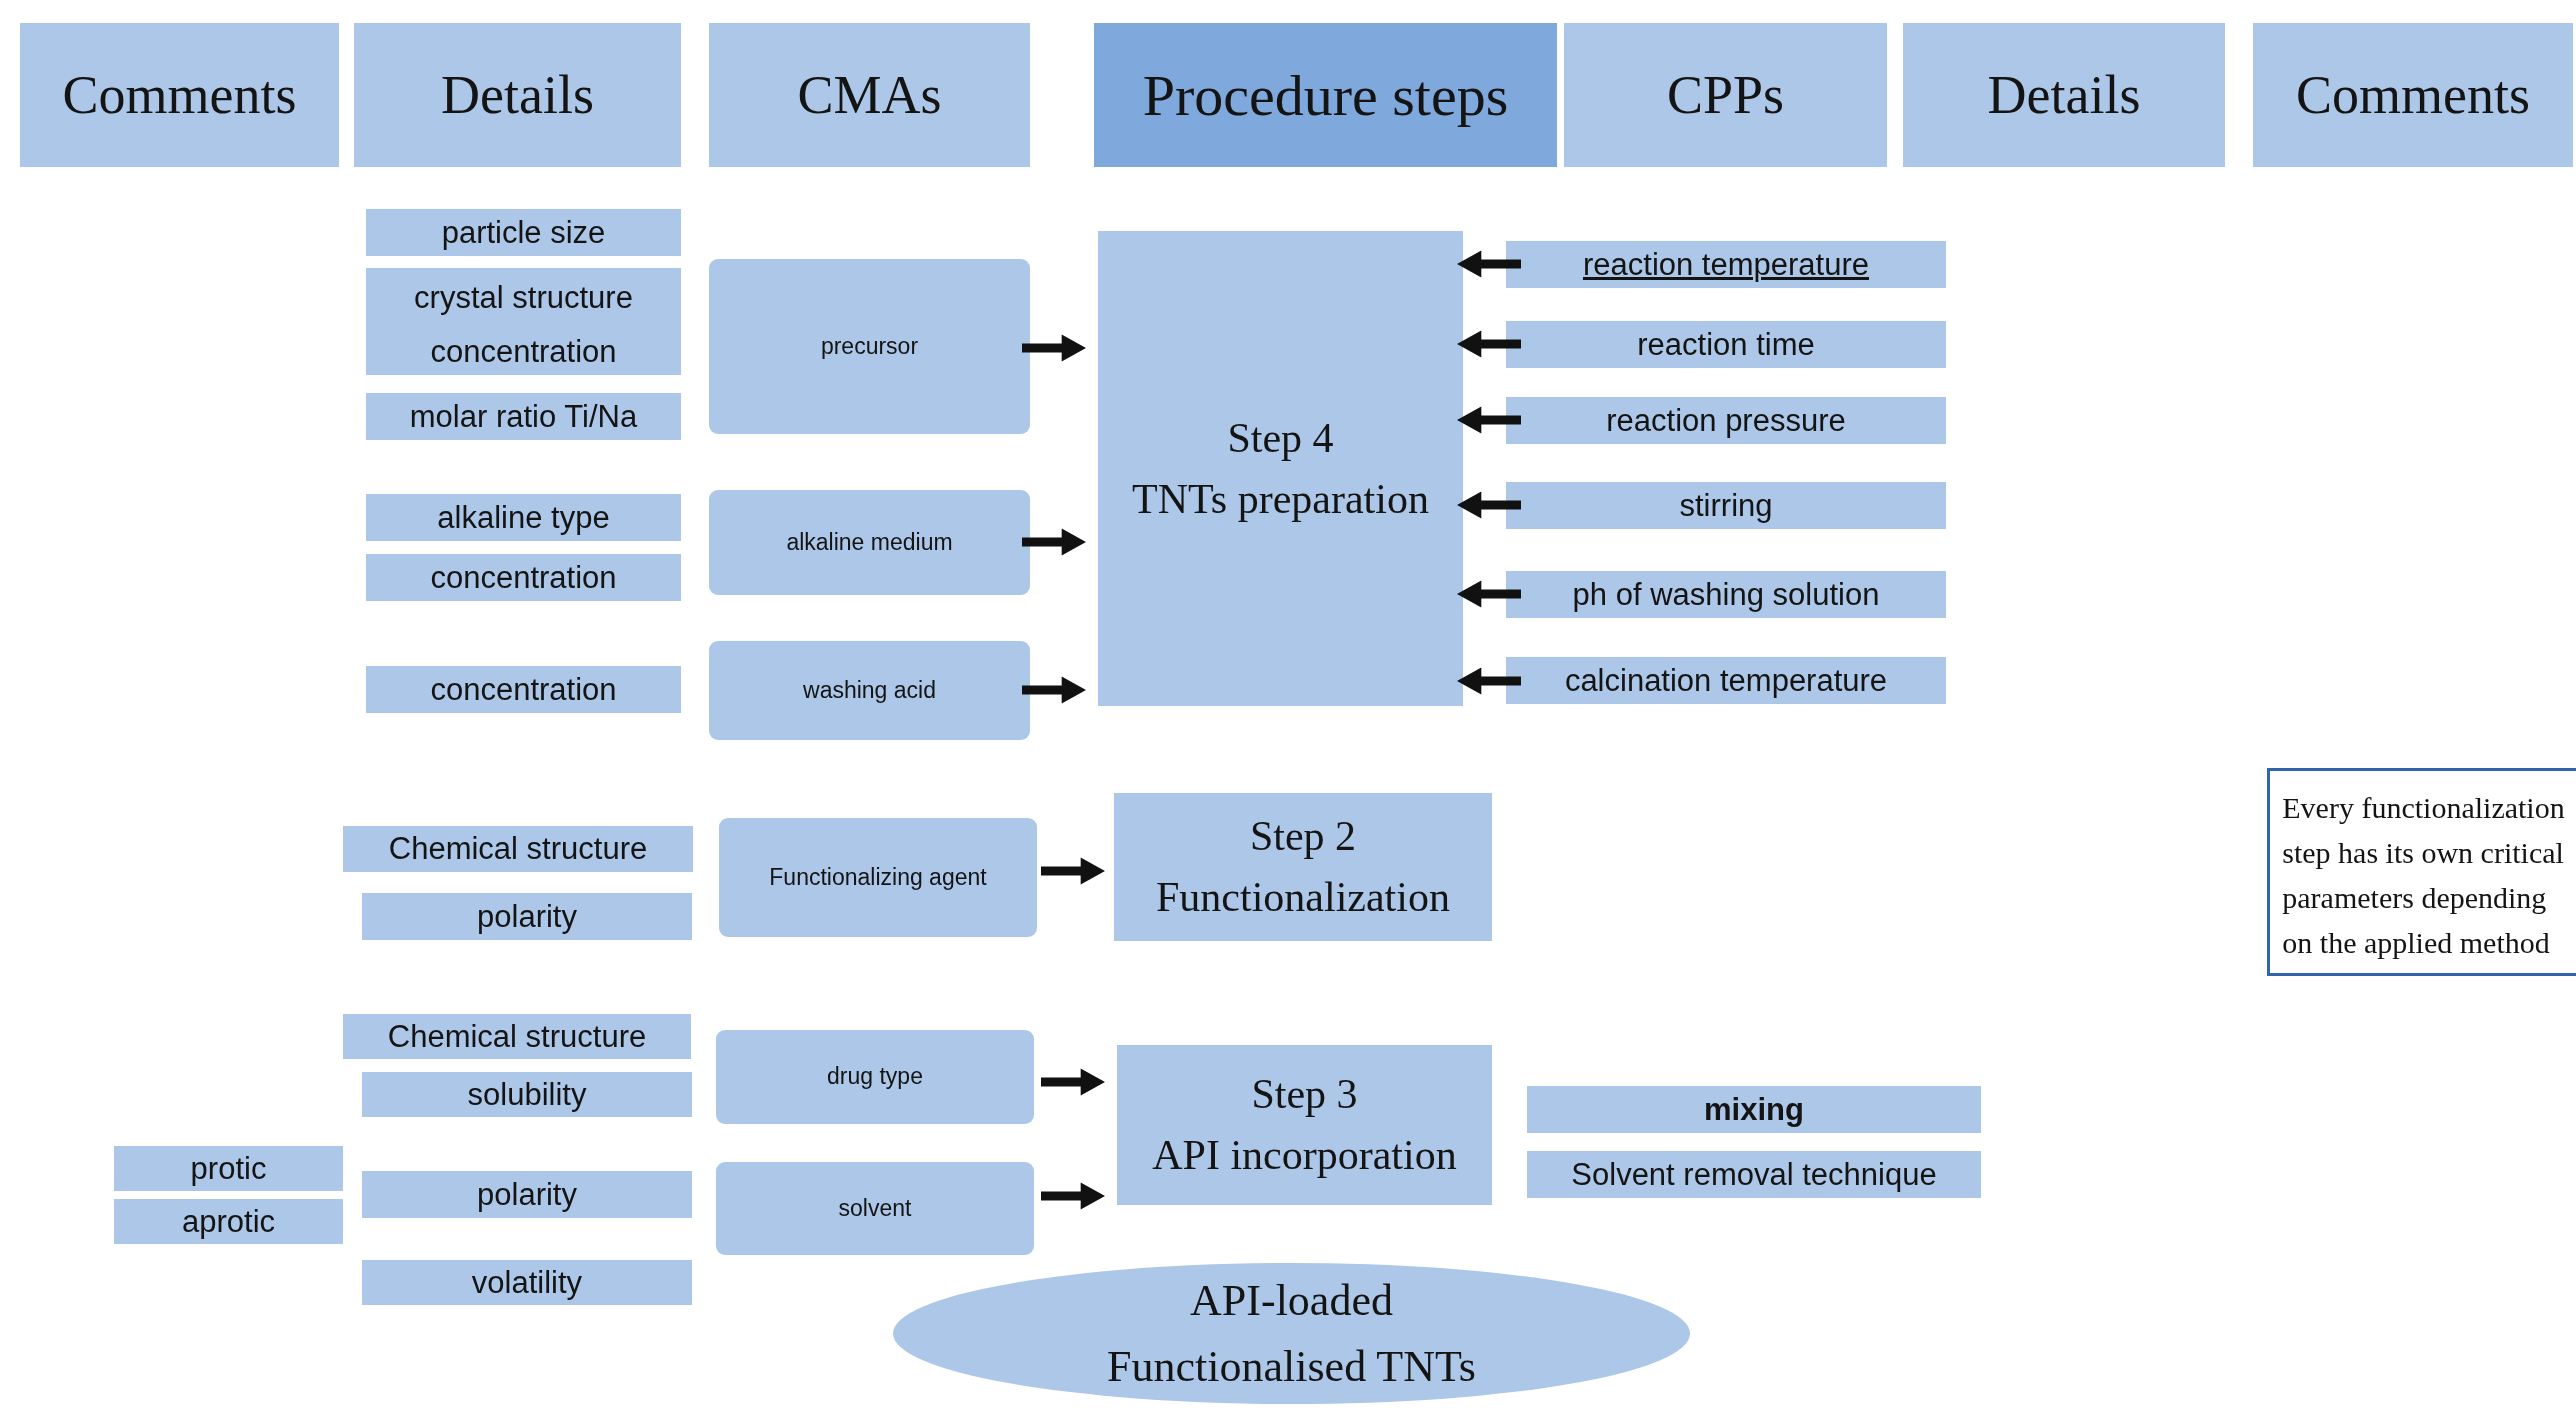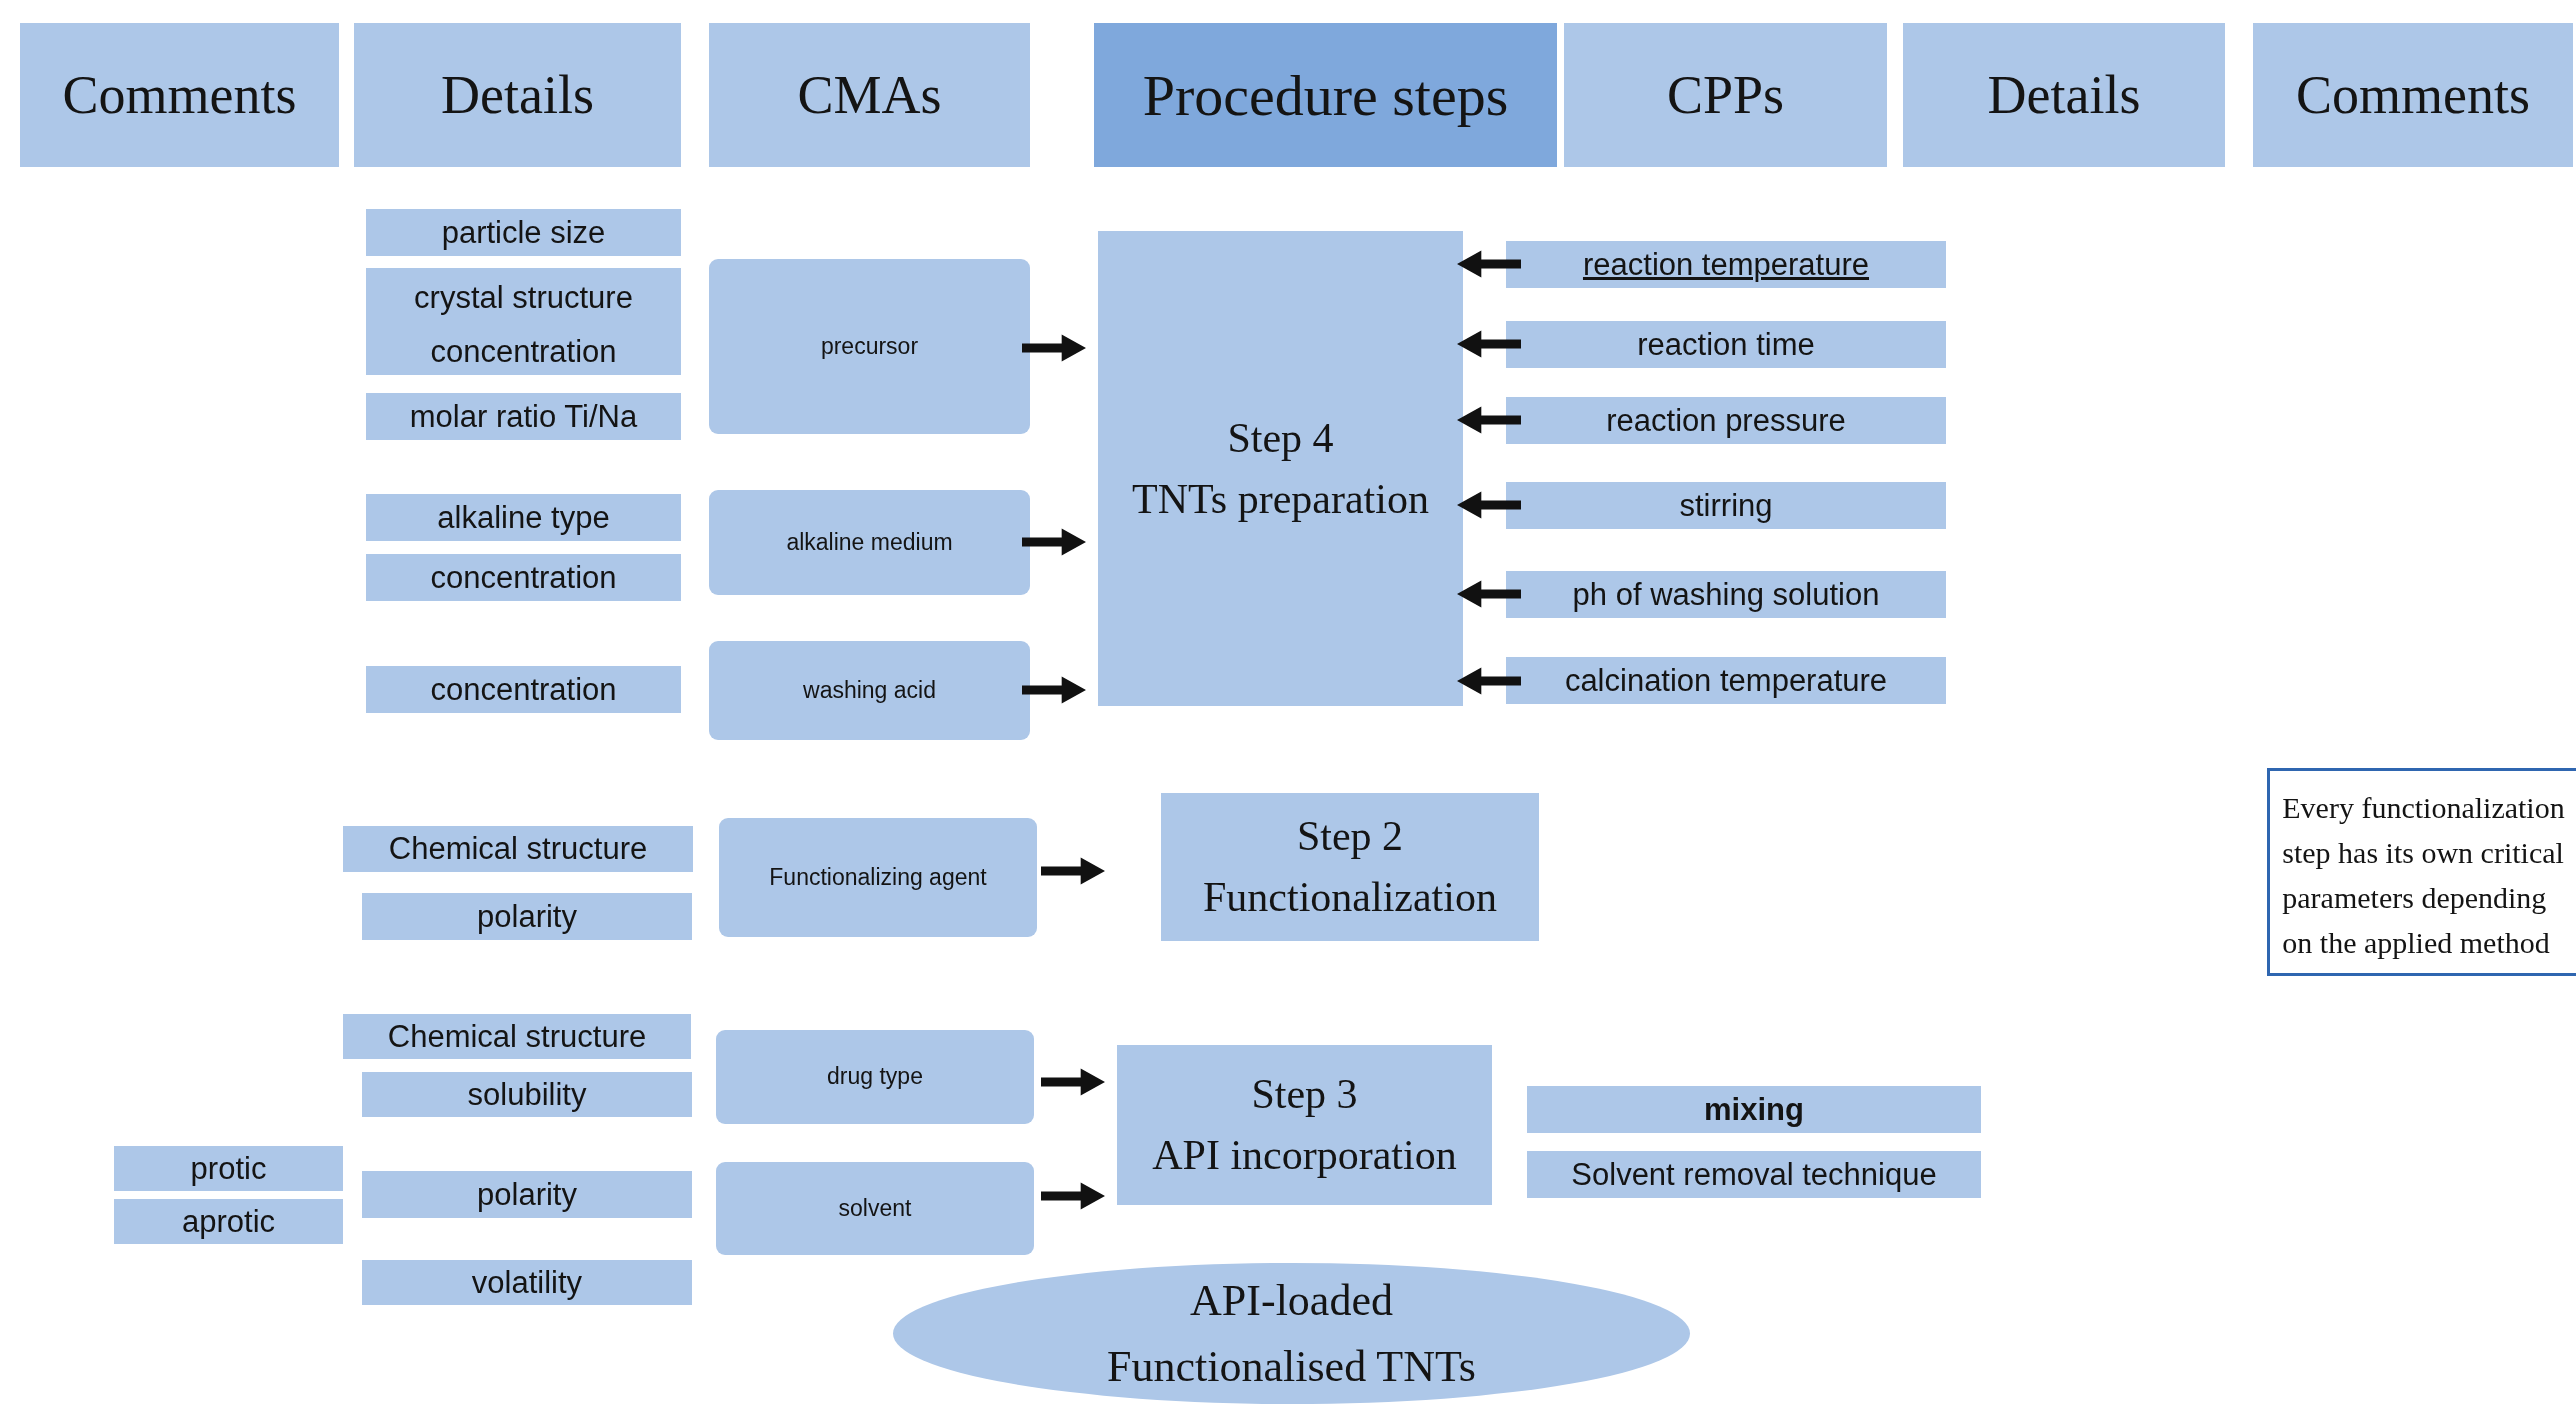--- a/index.html
+++ b/index.html
@@ -128,21 +128,21 @@
   <div class="box sm" style="left:362px; top:893px; width:330px; height:47px;">polarity</div>
 
   <div class="box cma" style="left:719px; top:818px; width:318px; height:119px;">Functionalizing agent</div>
 
   <div class="arrow" style="left:1041px; top:855px; width:64px; height:32px;">
     <svg viewBox="0 0 100 50">
         <path fill="currentColor" d="M0,18 H62 V4 L100,25 L62,46 V32 H0 Z"></path>
       </svg>
   </div>
 
-  <div class="box step" style="left:1114px; top:793px; width:378px; height:148px;margin-left:47px;">
+  <div class="box step" style="left:1114px; top:793px; width:378px; height:148px;">
     <span>Step 2</span>
     <span>Functionalization</span>
   </div>
 
   <div class="note" style="left:2227px; top:768px; width:346px; height:208px;margin-left:40px;">
     <div>Every functionalization</div>
     <div>step has its own critical</div>
     <div>parameters depending</div>
     <div>on the applied method</div>
   </div>

